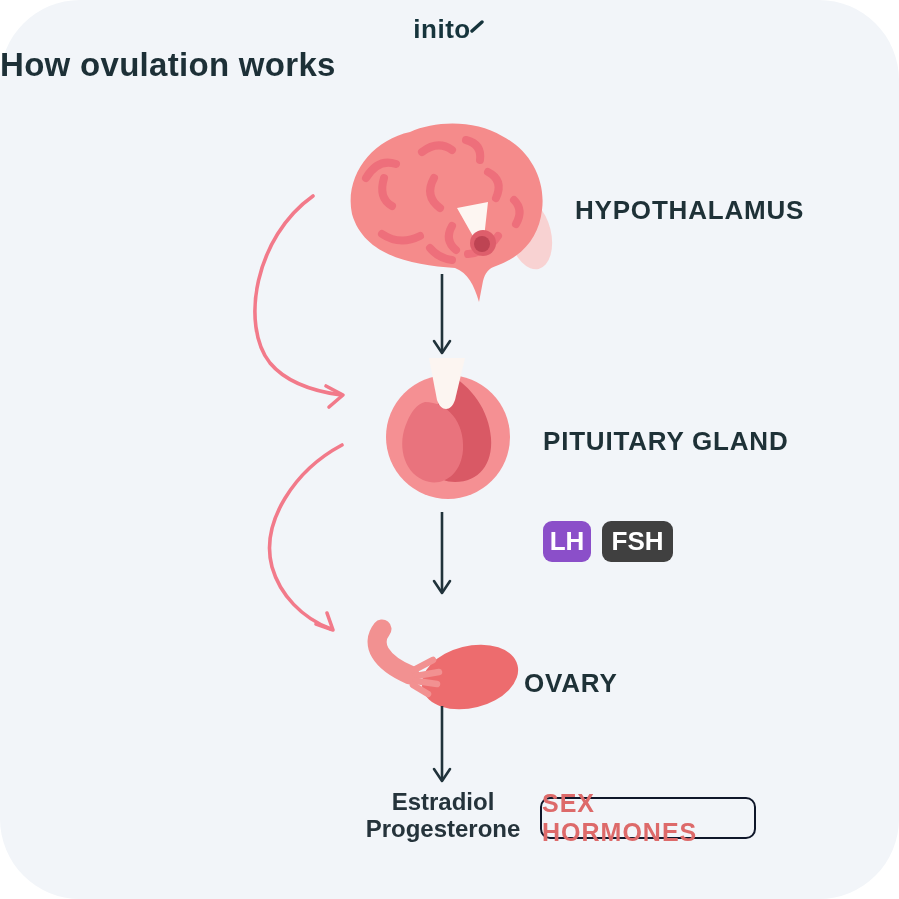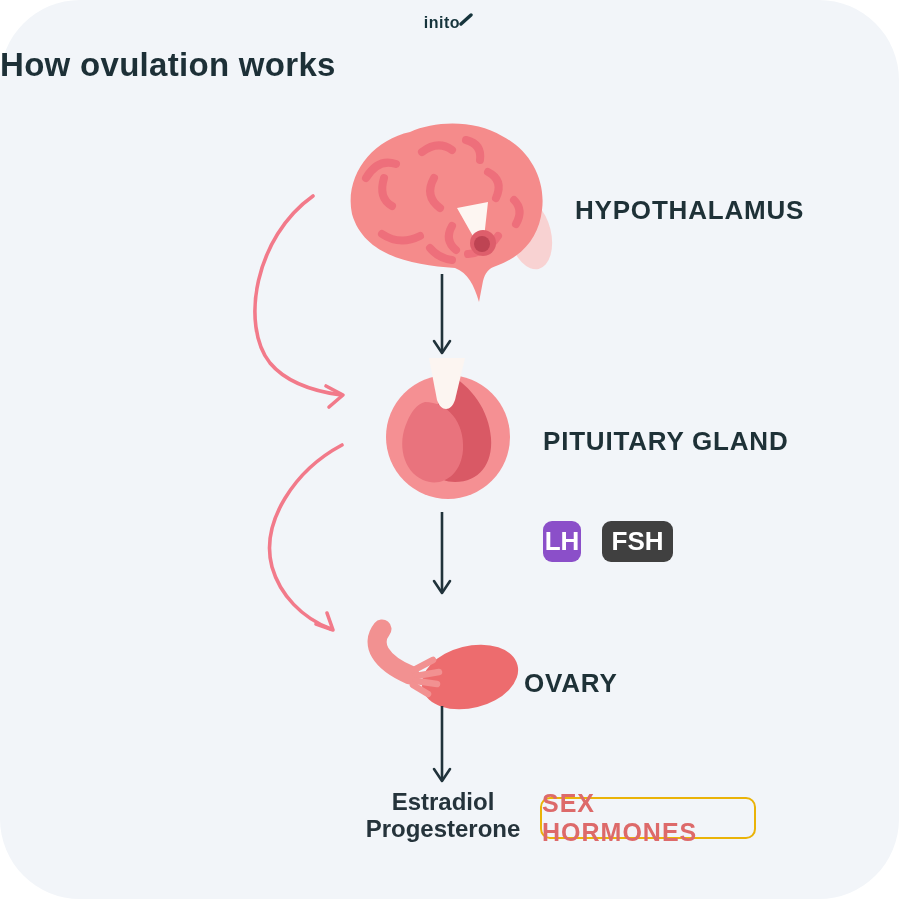--- a/index.html
+++ b/index.html
@@ -3,39 +3,39 @@
 <meta charset="utf-8">
 <style>
   html,body{margin:0;padding:0;background:#FFFFFF;}
   .stage{position:relative;width:899px;height:899px;background:#FFFFFF;overflow:hidden;
          font-family:"Liberation Sans","DejaVu Sans",sans-serif;}
   .card{position:absolute;inset:0;background:#F2F5F9;border-radius:80px;}
 
   
   .logo{position:absolute;top:14px;left:0;right:0;display:flex;justify-content:center;
         align-items:center;gap:0;}
-  .logo-text{font-size:16px;font-weight:700;color:#16343C;letter-spacing:0.5px;}
+  .logo-text{font-size:26px;font-weight:700;color:#16343C;letter-spacing:0.5px;}
   .logo-tail{margin-left:-1px;margin-top:-8px;}
   .page-title{position:absolute;top:46px;left:0;right:0;text-align:left;
         font-size:33px;font-weight:700;color:#1D3037;letter-spacing:0.3px;}
 
   
   .node-label{position:absolute;font-size:26px;font-weight:700;color:#1E3137;letter-spacing:0.8px;}
   .label-hypothalamus{left:575px;top:195px;}
   .label-pituitary{left:543px;top:426px;}
   .label-ovary{left:524px;top:668px;}
 
   
   .badge{position:absolute;display:flex;align-items:center;justify-content:center;
          color:#FFFFFF;font-weight:700;font-size:26px;border-radius:9px;box-sizing:border-box;}
   .badge-gnrh{left:543px;top:303px;width:100px;height:41px;background:#4C5BD0;}
-  .badge-lh{left:543px;top:521px;width:38px;height:41px;background:#8B4FC9;}
+  .badge-lh{left:543px;top:521px;width:48px;height:41px;background:#8B4FC9;}
   .badge-fsh{left:602px;top:521px;width:71px;height:41px;background:#404040;}
   .badge-sex{left:540px;top:797px;width:216px;height:42px;background:transparent;
-             border:2px solid #eab308;color:#DD6A6A;border-radius:10px;
+             border:2px solid #0f172a;color:#DD6A6A;border-radius:10px;
              font-size:25px;letter-spacing:1px;}
 
   
   .output-text{position:absolute;left:340px;top:788px;width:206px;text-align:center;
                font-size:24px;font-weight:700;color:#25333B;line-height:27px;}
 
   .abs{position:absolute;}
 </style>
 </head>
 <body>

